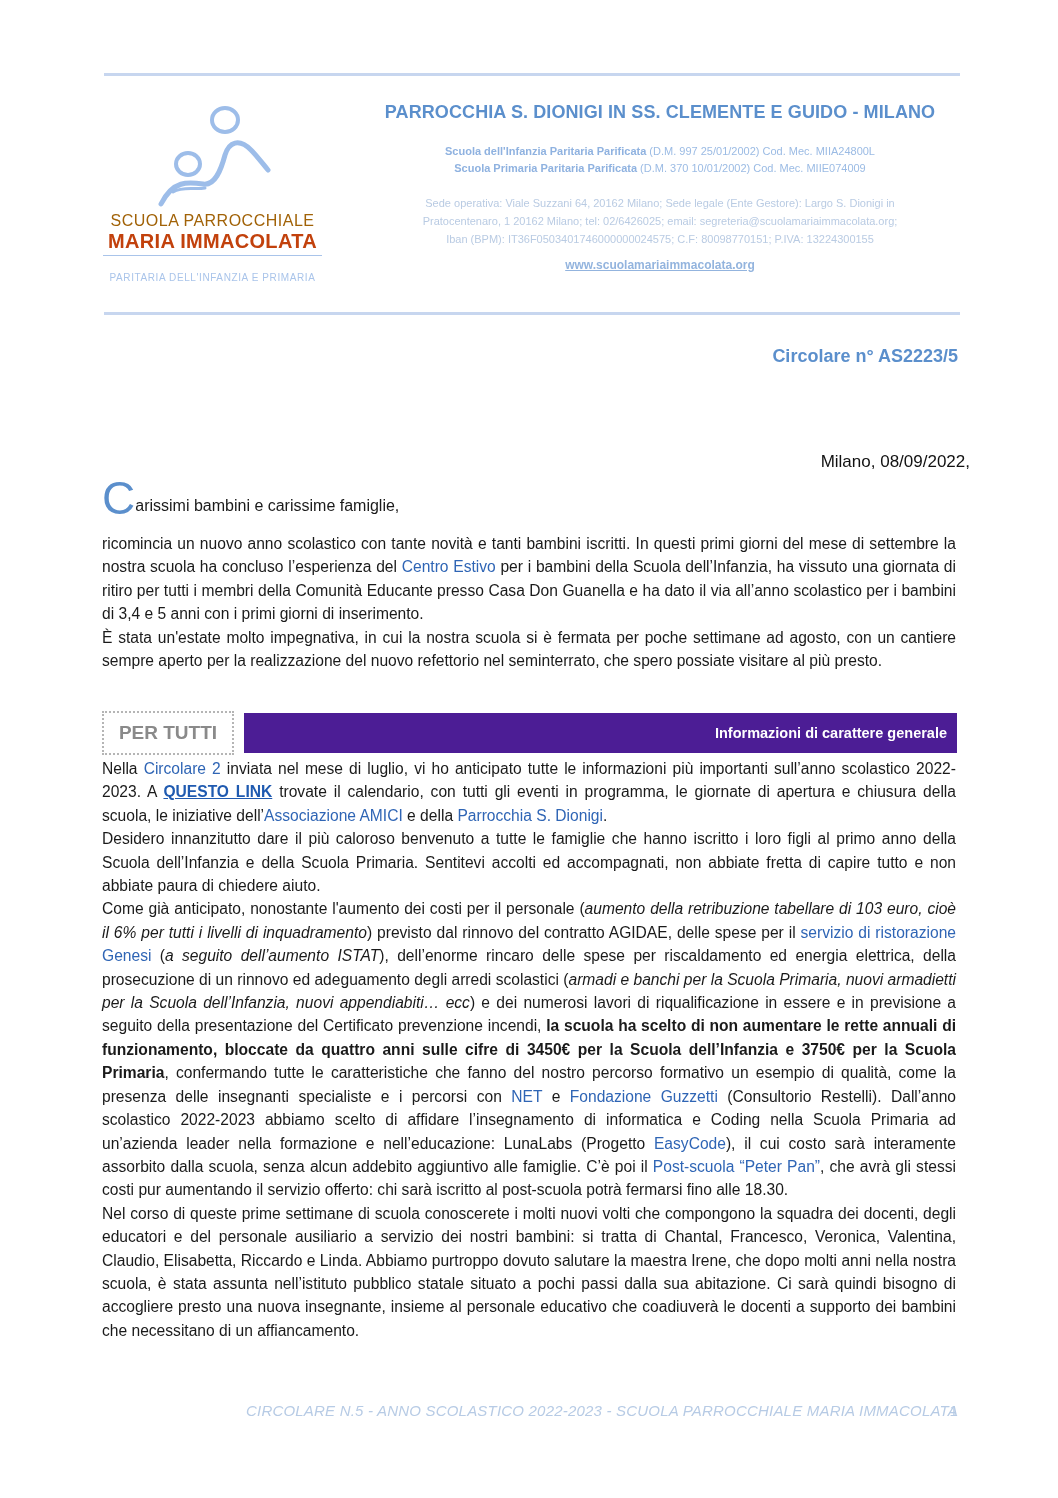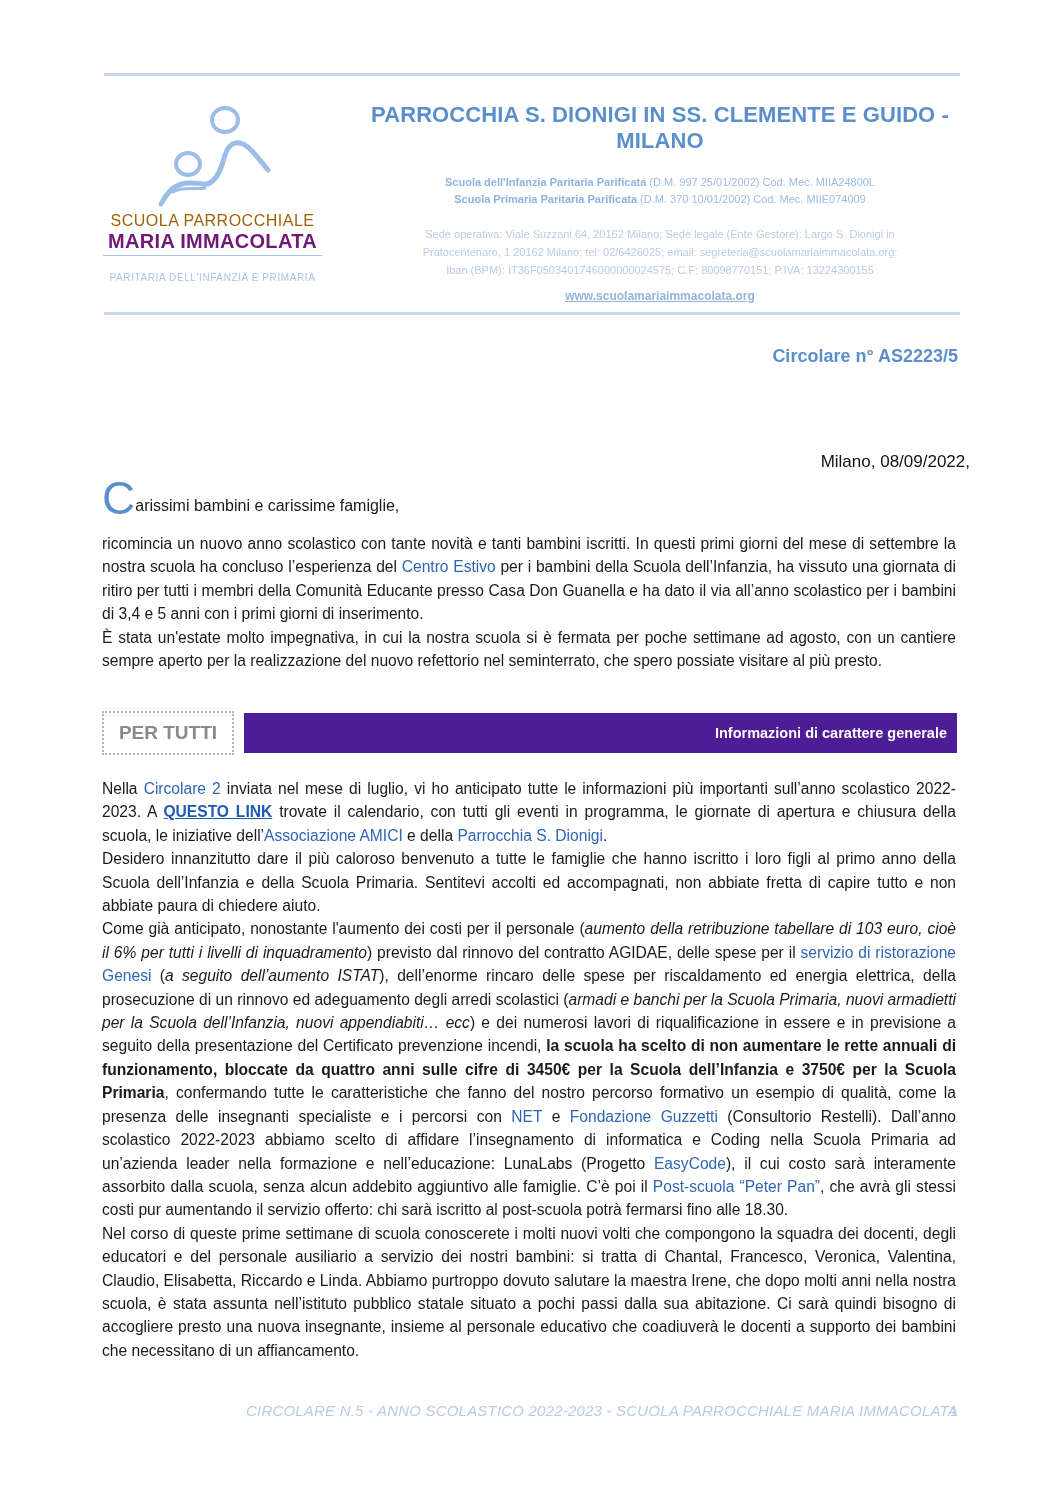--- a/index.html
+++ b/index.html
@@ -2,24 +2,24 @@
 <html><head>
 <meta charset="utf-8">
 <style>
   html, body { margin: 0; padding: 0; background: #ffffff; }
   body { width: 1058px; height: 1498px; position: relative; overflow: hidden;
          font-family: "Liberation Sans", sans-serif; color: #1a1a1a; }
   .rule { position: absolute; left: 104px; width: 856px; height: 3px; background: #c7d6ef; }
   .logo { position: absolute; left: 100px; top: 100px; width: 225px; height: 185px; text-align: center; }
   .logo svg { display: block; margin: 0 auto; }
   .logo .l1 { font-size: 16px; letter-spacing: 0.5px; color: #a16207; font-weight: normal; margin-top: 2px; white-space: nowrap; }
-  .logo .l2 { font-size: 20px; font-weight: bold; color: #701a75; letter-spacing: 0.3px; white-space: nowrap; border-bottom: 1px solid #a9c4ea; padding-bottom: 2px; margin: 0 3px; }
+  .logo .l2 { font-size: 20px; font-weight: bold; color: #c2410c; letter-spacing: 0.3px; white-space: nowrap; border-bottom: 1px solid #a9c4ea; padding-bottom: 2px; margin: 0 3px; }
   .logo .l3 { font-size: 10px; color: #a9c4ea; letter-spacing: 0.6px; margin-top: 16px; white-space: nowrap; }
   .header-right { position: absolute; left: 360px; top: 102px; width: 600px; text-align: center; }
-  .parish { font-size: 22px; font-weight: bold; color: #5b8fcc; letter-spacing: 0.1px; }
+  .parish { font-size: 18px; font-weight: bold; color: #5b8fcc; letter-spacing: 0.1px; }
   .school-line { font-size: 11px; color: #9bbbe4; margin-top: 0; line-height: 17px; }
   .school-line b { color: #8fb2e0; }
   .school-lines { margin-top: 20px; }
   .contacts { margin-top: 17px; font-size: 11px; color: #b9cbe3; line-height: 18px; }
   .website { margin-top: 10px; font-size: 12px; font-weight: bold; color: #93b4de; text-decoration: underline; }
   .circolare { position: absolute; right: 100px; top: 346px; font-size: 18px; font-weight: bold; color: #5b8fcc; }
   .date { position: absolute; right: 88px; top: 420px; font-size: 17px; color: #111; margin-top: 32px; }
   .greeting { position: absolute; left: 102px; top: 478px; font-size: 16px; }
   .greeting .drop { font-size: 46px; color: #5b8fcc; line-height: 40px; vertical-align: -3px; }
   .body-text { position: absolute; left: 102px; width: 854px; font-size: 15.6px; line-height: 23.4px; text-align: justify; color: #1a1a1a; }
@@ -86,21 +86,21 @@
   <p>È stata un'estate molto impegnativa, in cui la nostra scuola si è fermata per poche settimane ad agosto, con un cantiere sempre aperto per la realizzazione del nuovo refettorio nel seminterrato, che spero possiate visitare al più presto.</p>
 </div>
 
 <div class="section-bar">
   <div class="per-tutti">PER TUTTI</div>
   <div class="info-bar">
       <span>Informazioni di carattere generale</span>
     </div>
 </div>
 
-<div class="body-text" style="top:777px;">
+<div class="body-text" style="top:757px;">
   <p><span>Nella </span><span class="lnk">Circolare 2</span><span> inviata nel mese di luglio, vi ho anticipato tutte le informazioni più importanti sull’anno scolastico 2022-2023. A </span><span class="lnk-strong">QUESTO LINK</span><span> trovate il calendario, con tutti gli eventi in programma, le giornate di apertura e chiusura della scuola, le iniziative dell’</span><span class="lnk">Associazione AMICI</span><span> e della </span><span class="lnk">Parrocchia S. Dionigi</span><span>.</span></p>
   <p>Desidero innanzitutto dare il più caloroso benvenuto a tutte le famiglie che hanno iscritto i loro figli al primo anno della Scuola dell’Infanzia e della Scuola Primaria. Sentitevi accolti ed accompagnati, non abbiate fretta di capire tutto e non abbiate paura di chiedere aiuto.</p>
   <p><span>Come già anticipato, nonostante l'aumento dei costi per il personale (</span><i>aumento della retribuzione tabellare di 103 euro, cioè il 6% per tutti i livelli di inquadramento</i><span>) previsto dal rinnovo del contratto AGIDAE, delle spese per il </span><span class="lnk">servizio di ristorazione Genesi</span><span> (</span><i>a seguito dell’aumento ISTAT</i><span>), dell’enorme rincaro delle spese per riscaldamento ed energia elettrica, della prosecuzione di un rinnovo ed adeguamento degli arredi scolastici (</span><i>armadi e banchi per la Scuola Primaria, nuovi armadietti per la Scuola dell’Infanzia, nuovi appendiabiti… ecc</i><span>) e dei numerosi lavori di riqualificazione in essere e in previsione a seguito della presentazione del Certificato prevenzione incendi, </span><b>la scuola ha scelto di non aumentare le rette annuali di funzionamento, bloccate da quattro anni sulle cifre di 3450€ per la Scuola dell’Infanzia e 3750€ per la Scuola Primaria</b><span>, confermando tutte le caratteristiche che fanno del nostro percorso formativo un esempio di qualità, come la presenza delle insegnanti specialiste e i percorsi con </span><span class="lnk">NET</span><span> e </span><span class="lnk">Fondazione Guzzetti</span><span> (Consultorio Restelli). Dall’anno scolastico 2022-2023 abbiamo scelto di affidare l’insegnamento di informatica e Coding nella Scuola Primaria ad un’azienda leader nella formazione e nell’educazione: LunaLabs (Progetto </span><span class="lnk">EasyCode</span><span>), il cui costo sarà interamente assorbito dalla scuola, senza alcun addebito aggiuntivo alle famiglie. C’è poi il </span><span class="lnk">Post-scuola “Peter Pan”</span><span>, che avrà gli stessi costi pur aumentando il servizio offerto: chi sarà iscritto al post-scuola potrà fermarsi fino alle 18.30.</span></p>
   <p>Nel corso di queste prime settimane di scuola conoscerete i molti nuovi volti che compongono la squadra dei docenti, degli educatori e del personale ausiliario a servizio dei nostri bambini: si tratta di Chantal, Francesco, Veronica, Valentina, Claudio, Elisabetta, Riccardo e Linda. Abbiamo purtroppo dovuto salutare la maestra Irene, che dopo molti anni nella nostra scuola, è stata assunta nell’istituto pubblico statale situato a pochi passi dalla sua abitazione. Ci sarà quindi bisogno di accogliere presto una nuova insegnante, insieme al personale educativo che coadiuverà le docenti a supporto dei bambini che necessitano di un affiancamento.</p>
 </div>
 
 <div class="footer">
   <span>CIRCOLARE N.5 - ANNO SCOLASTICO 2022-2023 - SCUOLA PARROCCHIALE MARIA IMMACOLATA</span>
   <span class="page">1</span>
 </div>

